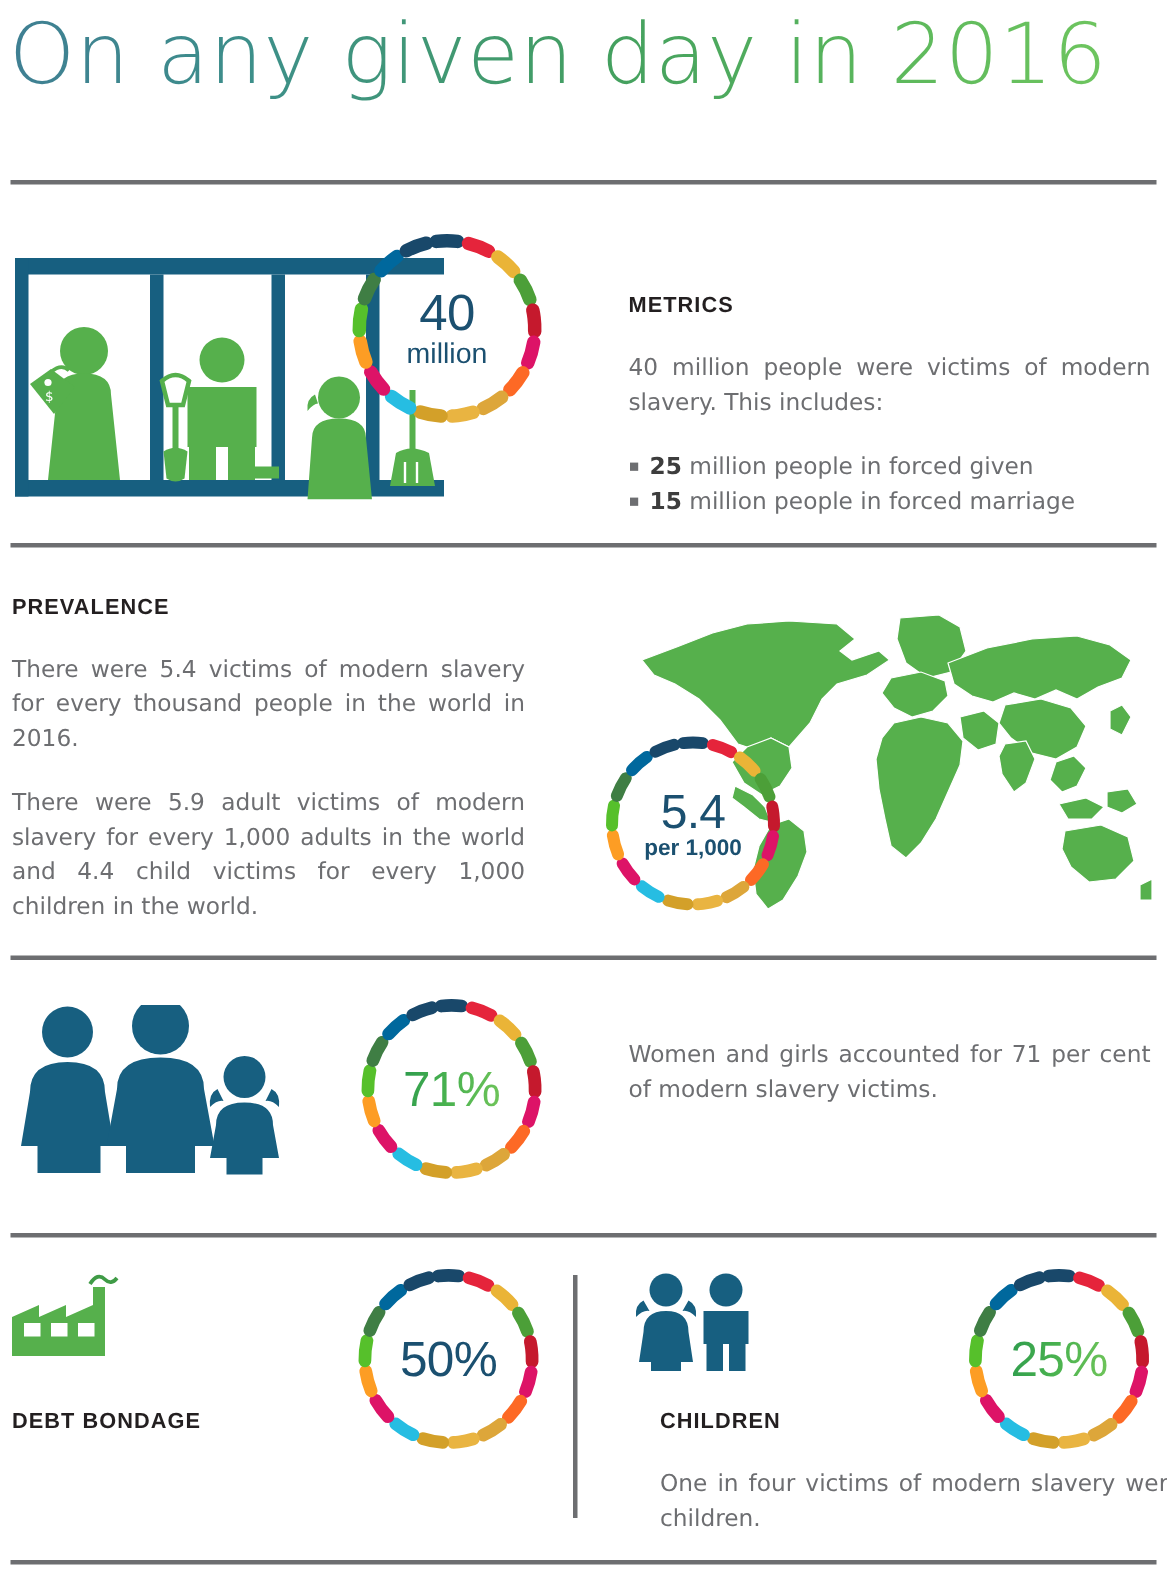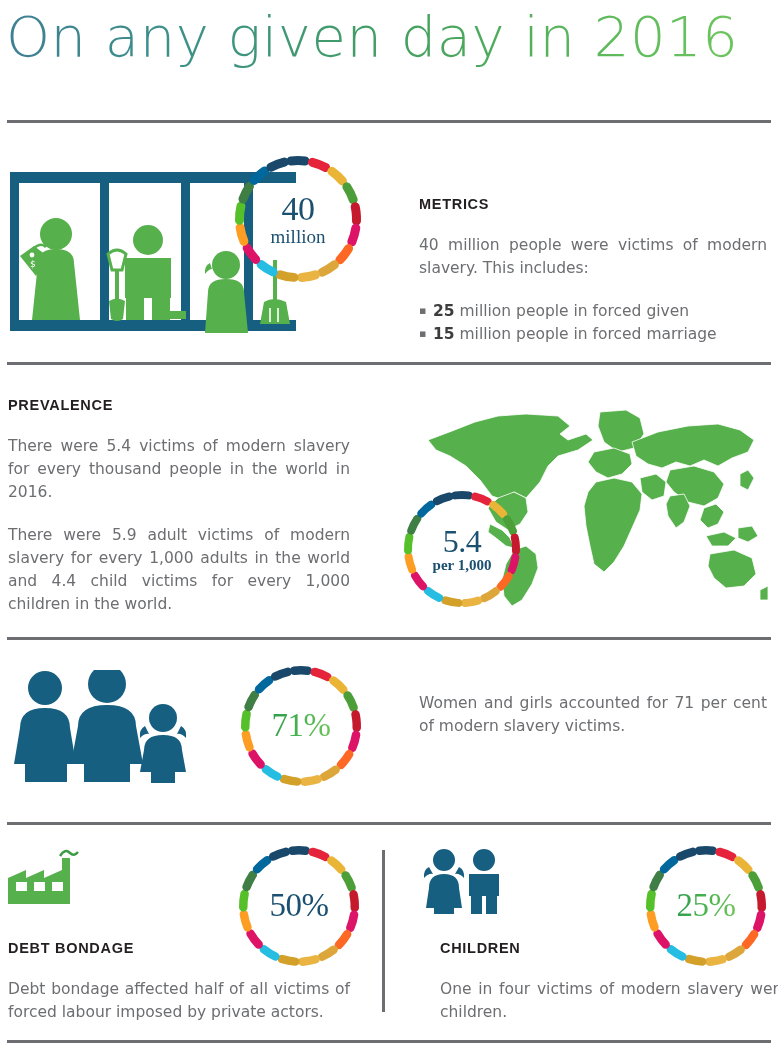--- a/index.html
+++ b/index.html
@@ -47,21 +47,21 @@
   }
   .bullets b { color:#3d3d3d; font-weight:bold; }
 
   
   .ring { position:absolute; }
   .ring svg { display:block; overflow:visible; }
   .ring .ctr {
     position:absolute; left:0; top:0; width:100%; height:100%;
     display:flex; flex-direction:column; align-items:center; justify-content:center;
     text-align:left; line-height:1.02;
-    font-family:Liberation Serif, serif;
+    font-family:Liberation Sans, sans-serif;
   }
   .navy { color:#1b5070; }
   .bignum { font-size:34px; font-weight:500; letter-spacing:-0.5px; }
   .subnum { font-size:19px; font-weight:500; }
   .grad-green {
     background:linear-gradient(100deg,#2e9c4d 0%,#48b14f 45%,#6fc45a 100%);
     -webkit-background-clip:text; background-clip:text;
     -webkit-text-fill-color:transparent; color:transparent;
   }
 
@@ -334,21 +334,20 @@
         <circle cx="61" cy="61" r="55.75" fill="none" stroke="#19486a" stroke-width="8.5" stroke-linecap="round" stroke-dasharray="13.599400198686638 336.6881806765753" stroke-dashoffset="-329.68242905907005" transform="rotate(-90 61 61) rotate(-6.988235294117646 61 61)"></circle>
       </g>
   </svg>
   <div class="ctr">
     <div class="bignum navy" style="font-size:33px;">50%</div>
   </div>
 </div>
 
 <div style="position:absolute; left:8px; top:940px; width:342px;">
   <div class="label">DEBT BONDAGE</div>
-  <div class="para" style="margin-top:22px;">Debt bondage affected half of all victims of forced labour imposed by private actors.</div>
 </div>
 
 <div class="art" style="left:418px; top:848px; width:84px; height:66px;">
   <svg width="84" height="66" viewBox="0 0 84 66">
     <g fill="#175f80">
 
       <circle cx="26" cy="12" r="11"></circle>
       <path d="M11 19 q-6 3 -5 11 q5 -5 9 -4 z"></path>
       <path d="M41 19 q6 3 5 11 q-5 -5 -9 -4 z"></path>
       <path d="M11 40 q0-14 15-14 q15 0 15 14 l3 20 h-36 z"></path>

